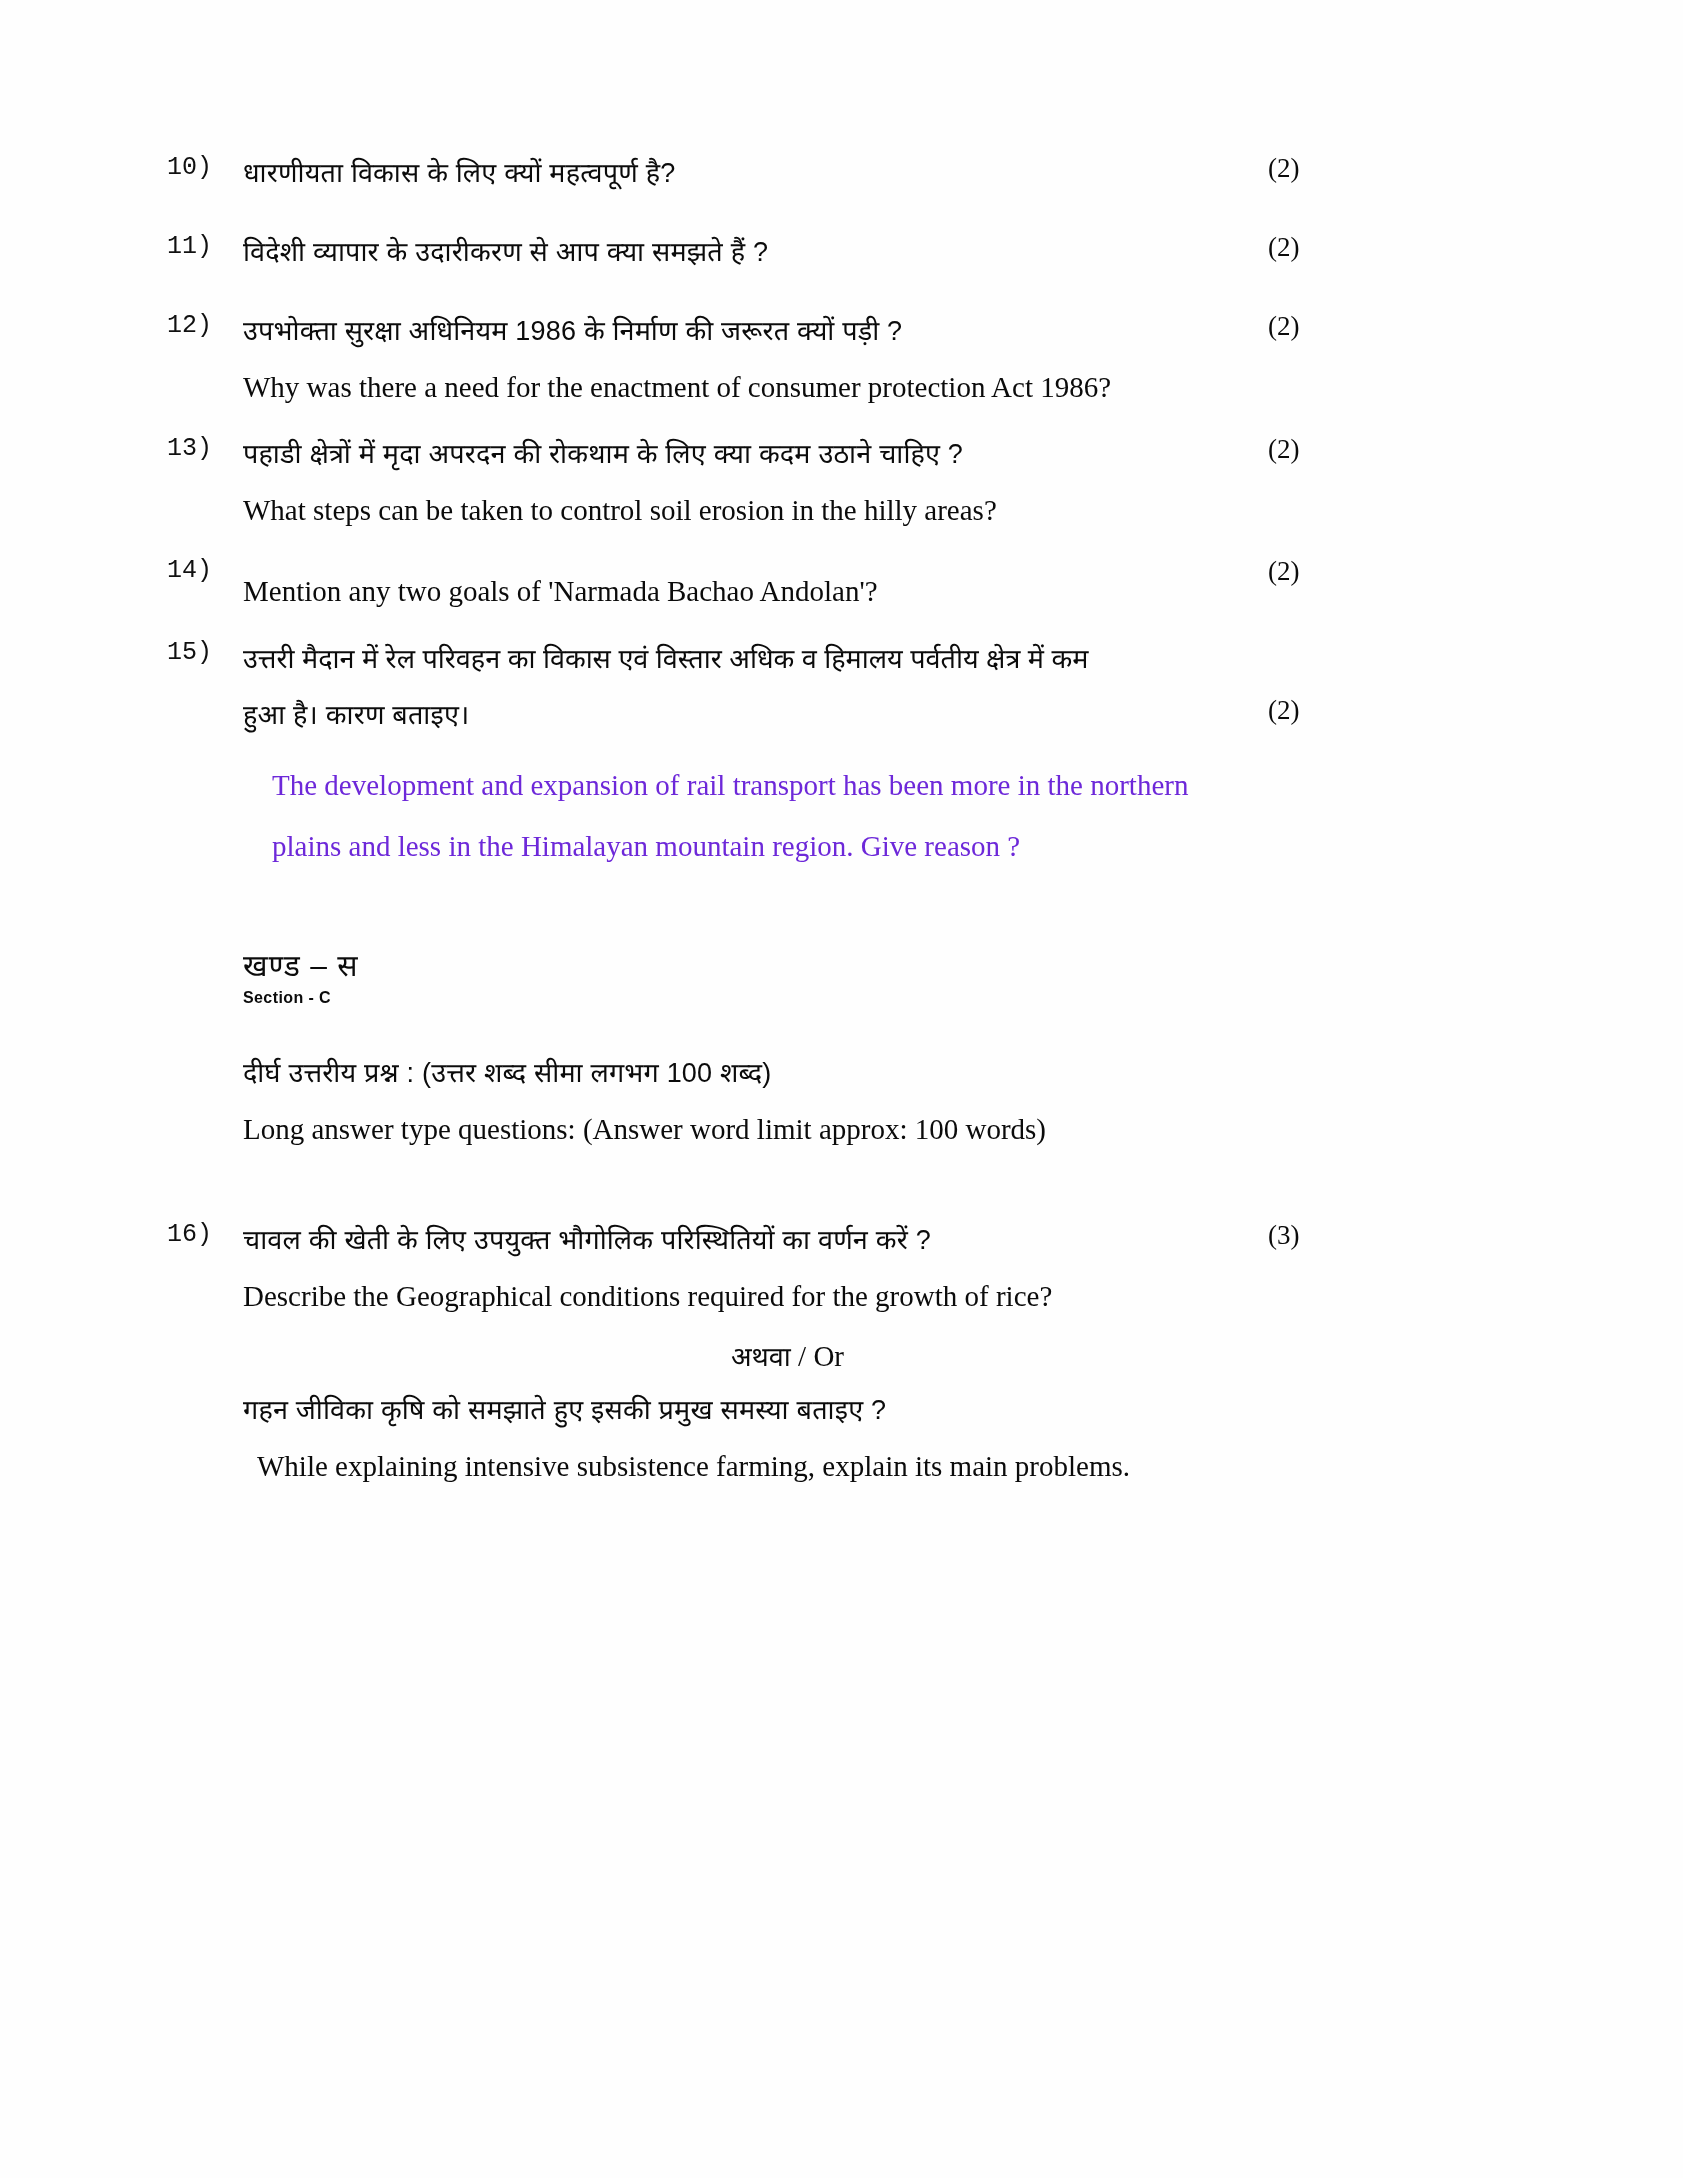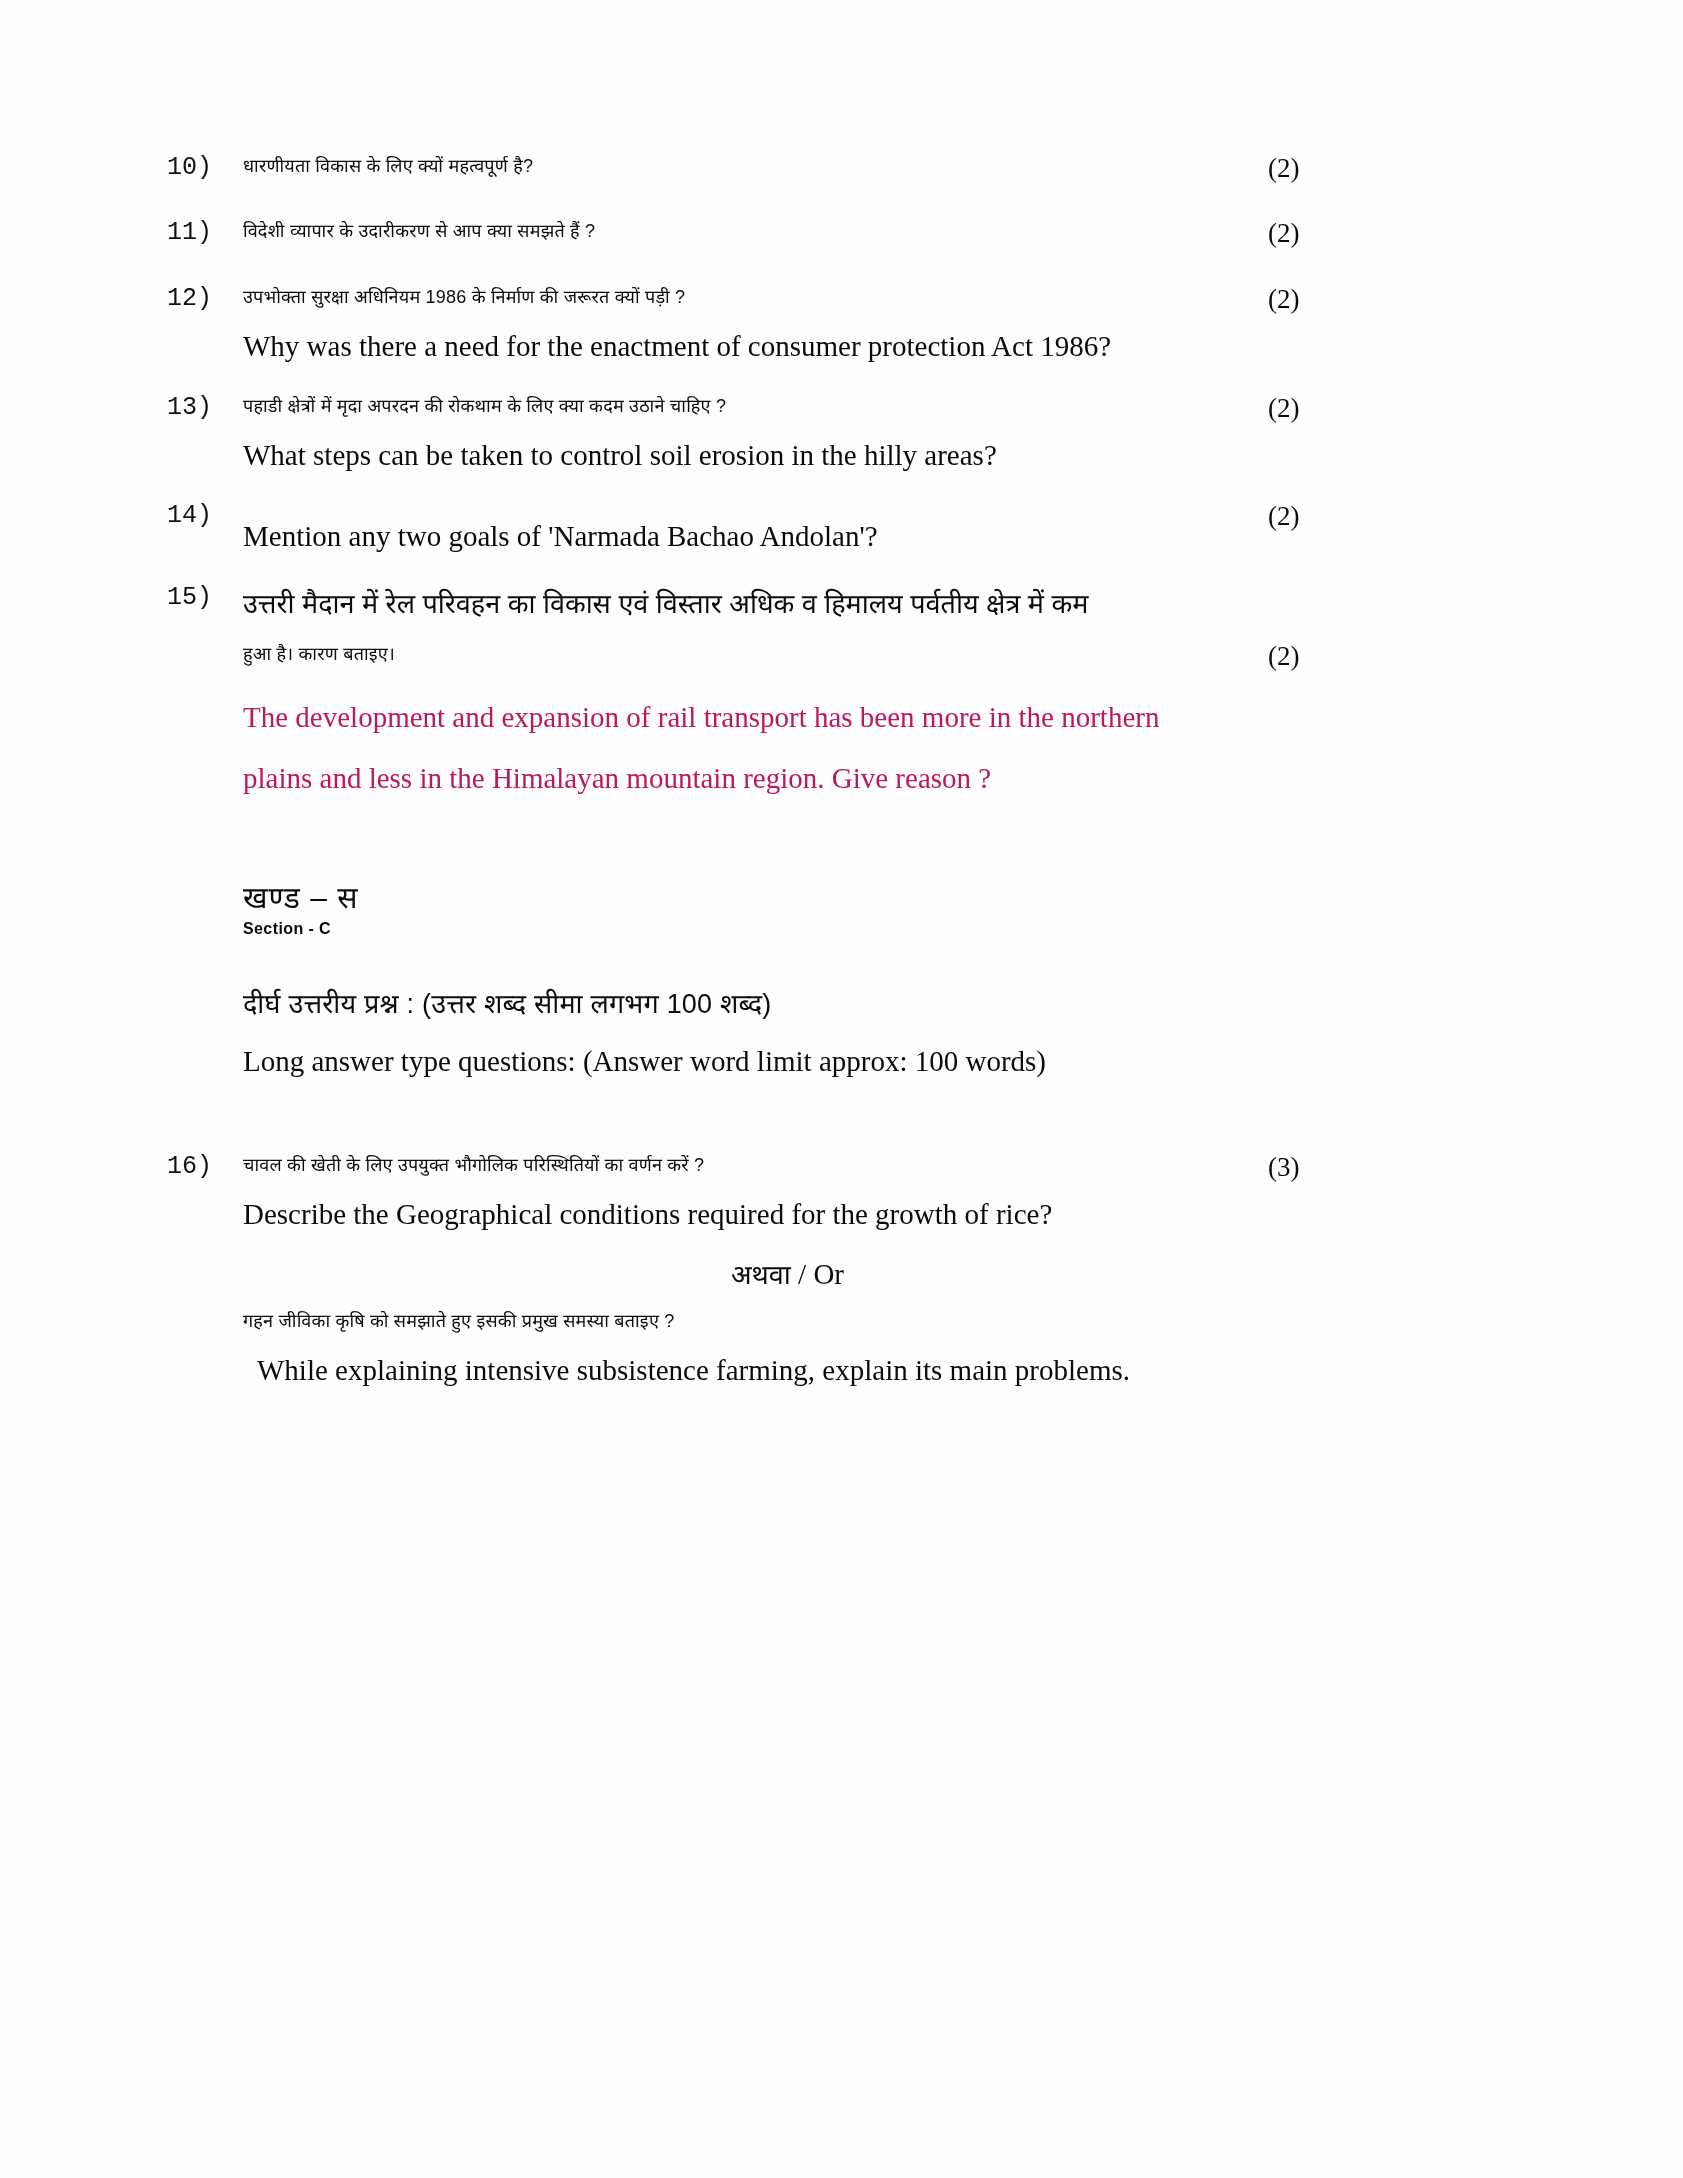--- a/index.html
+++ b/index.html
@@ -49,21 +49,21 @@
     color: #101010;
     letter-spacing: 0px;
   }
   .qbody {
     display: block;
     padding-right: 0px;
   }
 
   .hi {
     font-family: "Liberation Sans", "DejaVu Sans", sans-serif;
-    font-size: 18px;
+    font-size: 27px;
     line-height: 1.52;
     color: #0b0b0b;
     letter-spacing: 0.2px;
   }
   .en {
     font-family: "Liberation Serif", "DejaVu Serif", serif;
     font-size: 29px;
     line-height: 1.5;
     color: #0b0b0b;
   }
@@ -96,22 +96,23 @@
     text-justify: inter-word;
     width: 1272px;
     color: #0b0b0b;
   }
   .justify-hi > span { display: block; }
 
   .justify-en {
     font-family: "Liberation Serif", "DejaVu Serif", serif;
     font-size: 29px;
     line-height: 1.62;
-    color: #be185d;
+    color: #6d28d9;
     width: 1233px;
+    margin-left: 29px;
   }
   .just-row-en {
     display: flex;
     justify-content: space-between;
     width: 1233px;
   }
   .just-row-en > span { white-space: nowrap; }
 
   
   .section-block {

